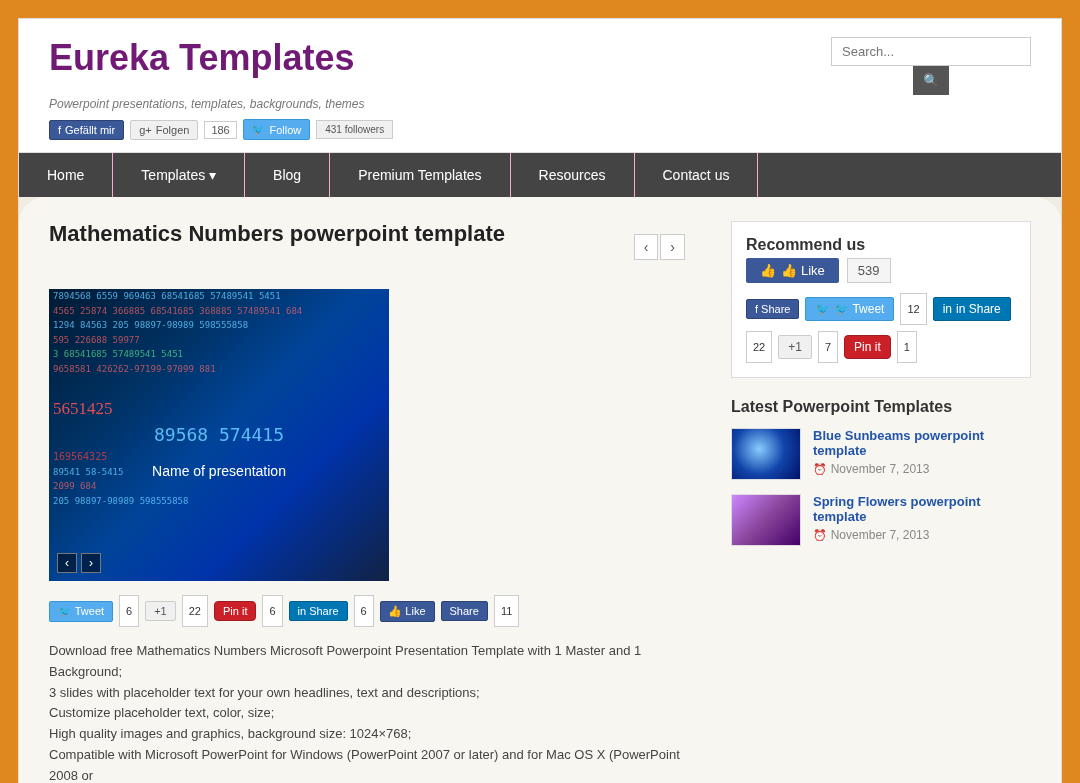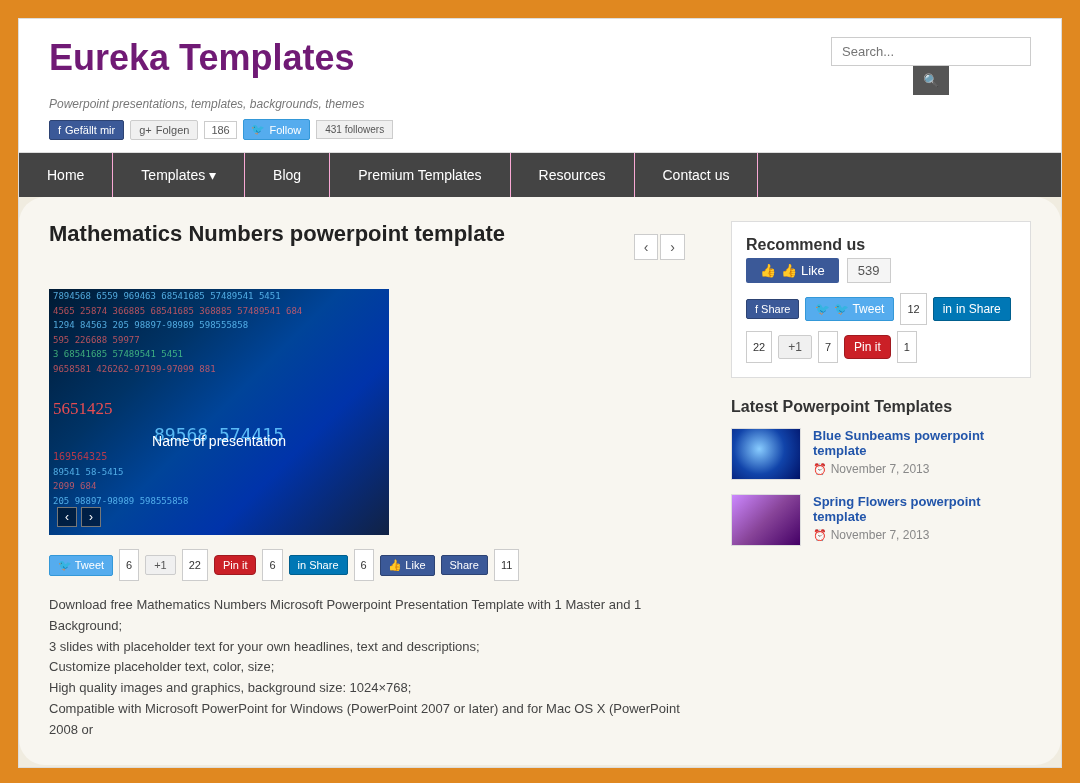--- a/index.html
+++ b/index.html
@@ -148,21 +148,21 @@
       border: 1px solid #ccc;
       background: #fff;
       padding: 4px 9px;
       cursor: pointer;
       font-size: 14px;
       color: #555;
     }
     .slideshow-container {
       position: relative;
       width: 340px;
-      height: 246px;
+      height: 292px;
       background: #000;
       margin-bottom: 14px;
       overflow: hidden;
     }
     .slide-image {
       width: 100%;
       height: 100%;
       background: linear-gradient(135deg, #001a33 0%, #003366 30%, #004499 50%, #0033aa 70%, #112244 100%);
       position: relative;
       display: flex;

